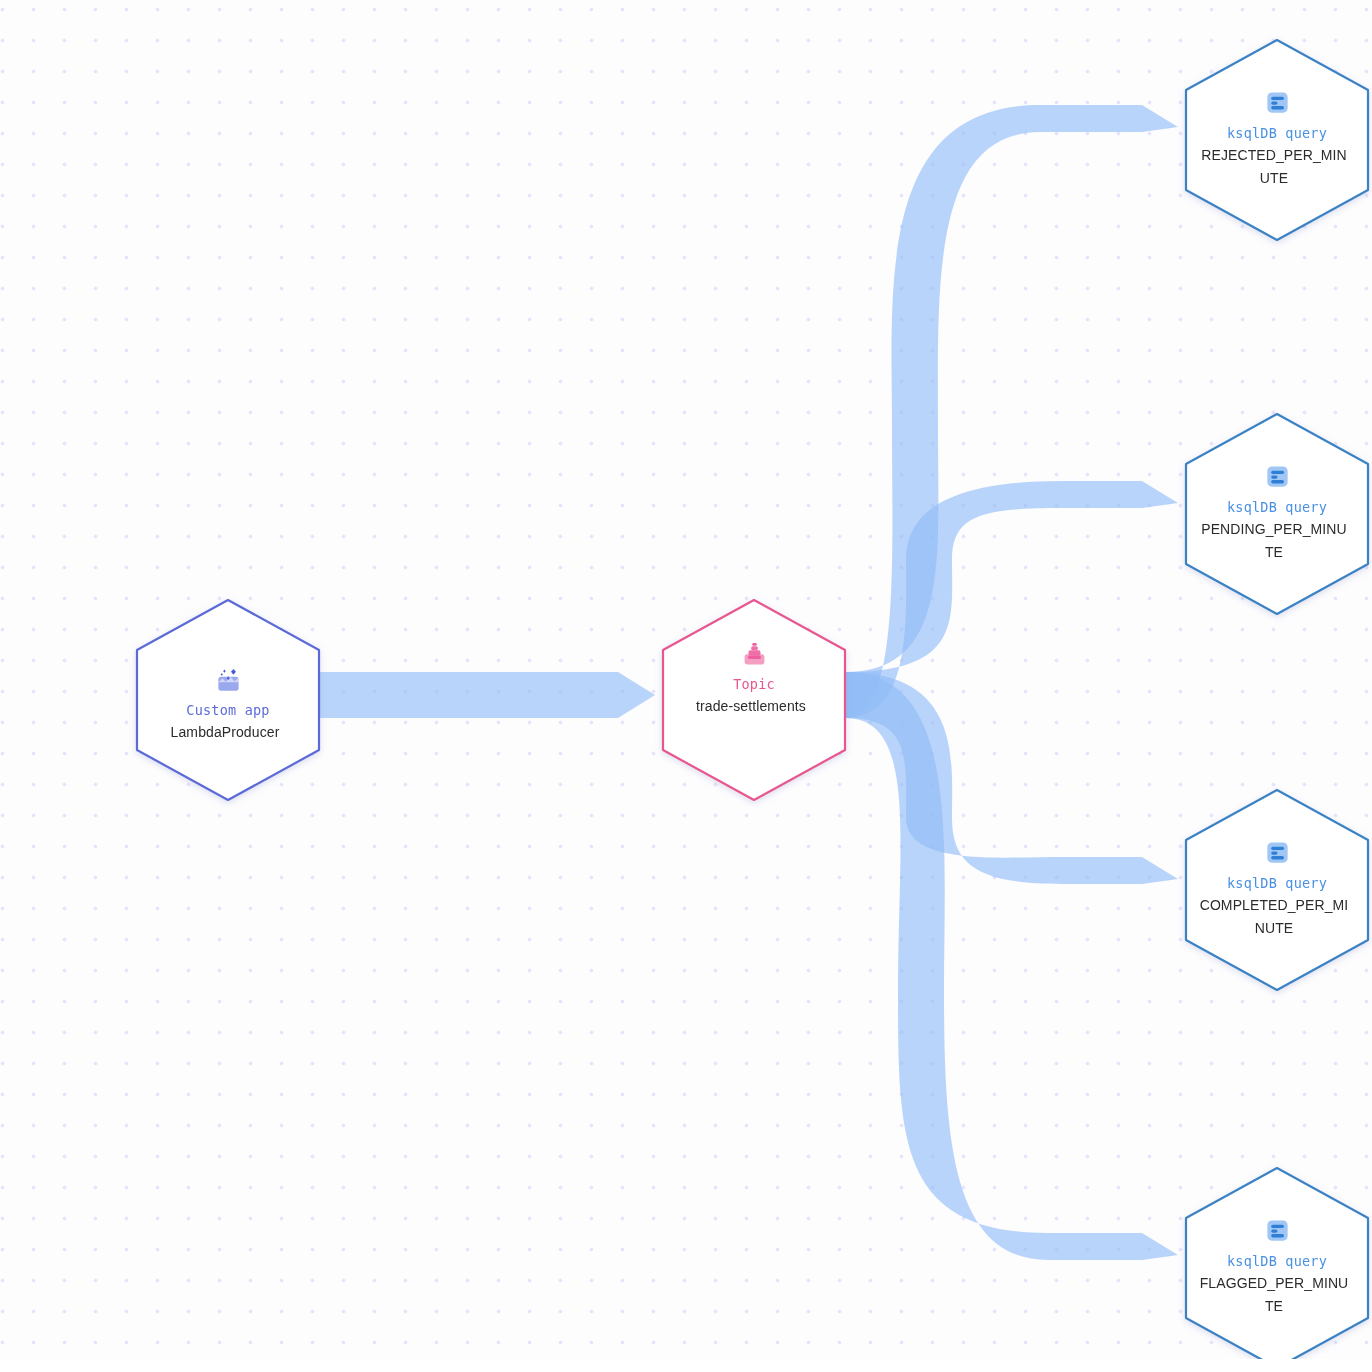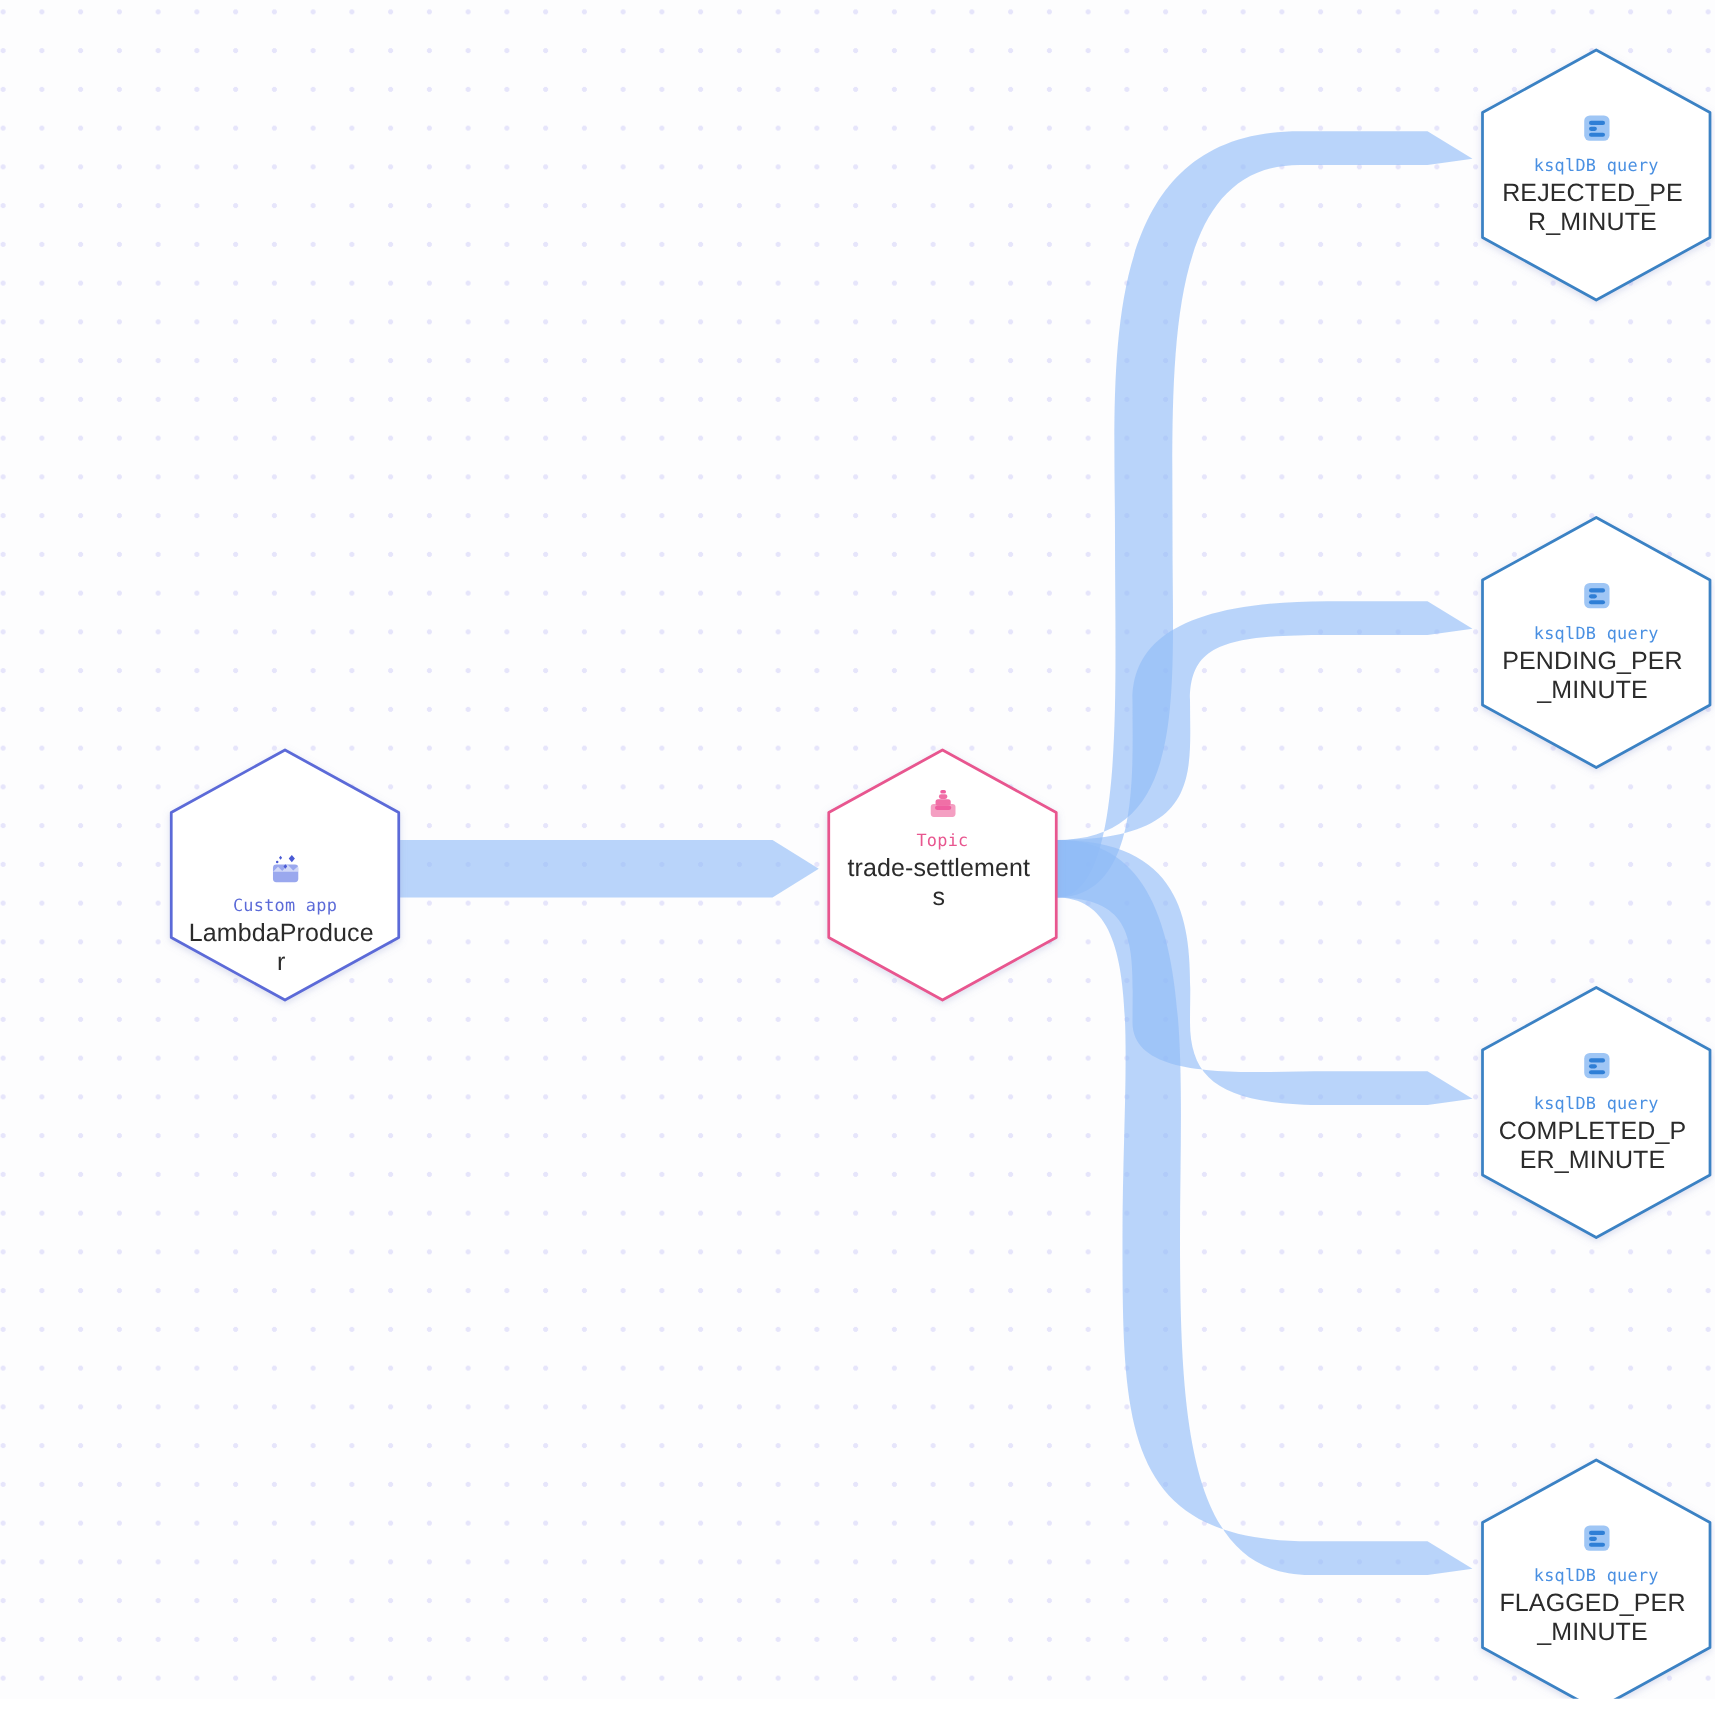--- a/index.html
+++ b/index.html
@@ -44,21 +44,21 @@
   .node-kind{
     font-family:"DejaVu Sans Mono","Liberation Mono",monospace;
     font-size:13.5px;
     letter-spacing:0.2px;
     line-height:16px;
     margin-bottom:3px;
     white-space:nowrap;
   }
   .node-label{
     font-family:"Liberation Sans",sans-serif;
-    font-size:20px;
+    font-size:14px;
     color:#2b2b2b;
     line-height:23px;
     letter-spacing:0.1px;
     word-break:break-all;
     width:152px;
     margin-left:-6px;
   }
   .kind-app{color:#5c6bd8;}
   .kind-topic{color:#e8568f;}
   .kind-ksql{color:#4a90e2;}
@@ -121,21 +121,21 @@
       <polygon points="1277,40 1368,90 1368,190 1277,240 1186,190 1186,90" fill="#ffffff" stroke="#3b82c4" stroke-width="2.2" stroke-linejoin="round" filter="url(#nodeshadow)"></polygon>
 
       <polygon points="1277,414 1368,464 1368,564 1277,614 1186,564 1186,464" fill="#ffffff" stroke="#3b82c4" stroke-width="2.2" stroke-linejoin="round" filter="url(#nodeshadow)"></polygon>
 
       <polygon points="1277,790 1368,840 1368,940 1277,990 1186,940 1186,840" fill="#ffffff" stroke="#3b82c4" stroke-width="2.2" stroke-linejoin="round" filter="url(#nodeshadow)"></polygon>
 
       <polygon points="1277,1168 1368,1218 1368,1318 1277,1368 1186,1318 1186,1218" fill="#ffffff" stroke="#3b82c4" stroke-width="2.2" stroke-linejoin="round" filter="url(#nodeshadow)"></polygon>
     </g>
   </svg>
 
-  <div class="node" style="left:137px;top:630px;">
+  <div class="node" style="left:137px;top:604px;">
     <div class="node-inner">
       <svg class="node-icon" viewBox="0 0 24 24">
         <rect x="3" y="9.5" width="18" height="12.5" rx="2.4" fill="#9aa8ee"></rect>
         <path d="M3 14.5 L6.6 11 L9.6 14 L13.5 9.6 L17.4 13.6 L21 10.4 L21 14.5 Z" fill="#ffffff" fill-opacity="0.55"></path>
         <path d="M16.4 2.6 L18.6 5.2 L16.4 7.8 L14.2 5.2 Z" fill="#4a5ad4"></path>
         <path d="M11.8 9.2 L13.1 10.8 L11.8 12.4 L10.5 10.8 Z" fill="#4a5ad4"></path>
         <path d="M8.4 3.2 L9.5 4.6 L8.4 6.0 L7.3 4.6 Z" fill="#4a5ad4"></path>
         <circle cx="6.0" cy="7.6" r="0.9" fill="#4a5ad4"></circle>
       </svg>
       <div class="node-kind kind-app">Custom app</div>

